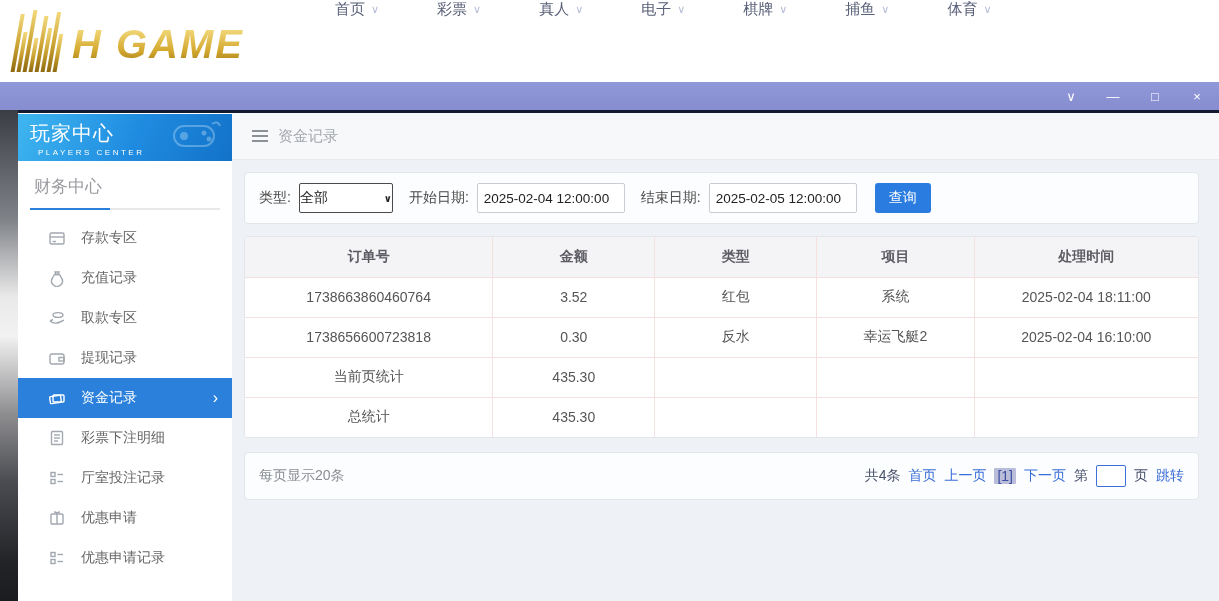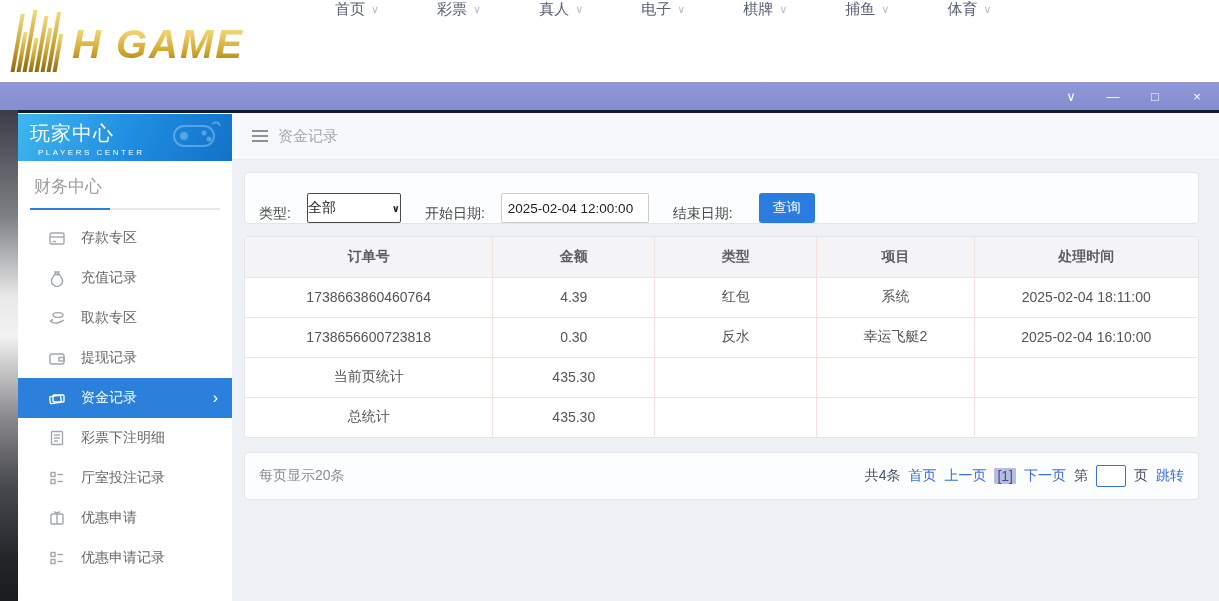--- a/index.html
+++ b/index.html
@@ -50,21 +50,21 @@
   
   .main { flex:1; display:flex; flex-direction:column; min-width:0; }
   .breadcrumb-bar { height:47px; background:#f7f8fa; border-bottom:1px solid #e9ebee; display:flex; align-items:center; padding-left:20px; gap:10px; }
   .hamburger { width:16px; display:flex; flex-direction:column; gap:3px; cursor:pointer; }
   .hamburger i { height:2px; background:#8d9096; }
   .breadcrumb-label { font-size:15px; color:#a3a6ad; }
   .content { padding:12px 20px 0 12px; }
 
   .panel { background:#fcfdfe; border:1px solid #e2e5e9; border-radius:4px; }
 
-  .filter-panel { height:52px; display:flex; align-items:flex-end; padding:0 14px; gap:16px; margin-bottom:12px; }
+  .filter-panel { height:52px; display:flex; align-items:center; padding:0 14px; gap:8px; margin-bottom:12px; }
   .f-label { font-size:14px; color:#4a4a4a; }
   .type-select { width:94px; height:30px; border:1px solid #4a4a4a; border-radius:2px; background:#fff;
     display:flex; align-items:center; justify-content:space-between; padding:0 0; font-size:14px; color:#222; cursor:pointer; }
   .type-select .chev { font-size:10px; color:#222; font-weight:bold; }
   .date-input { width:148px; height:30px; border:1px solid #c9ccd2; border-radius:2px; font-size:13.5px; color:#222; padding:0 6px; background:#fff; }
   .search-btn { margin-left:10px; height:30px; padding:0 14px; background:#2b7ce0; color:#fff; border:none; border-radius:3px; font-size:14px; cursor:pointer; }
 
   .table-panel { overflow:hidden; background:#fff; }
   table { width:100%; border-collapse:collapse; }
   th,td { border:1px solid #f5e0e0; height:40px; text-align:center; font-size:14px; }
@@ -268,20 +268,21 @@
       <div class="content">
         <div class="panel filter-panel">
           <span class="f-label">类型:</span>
           <div class="type-select">
             <span>全部</span>
             <span class="chev">∨</span>
           </div>
           <span class="f-label" style="margin-left:8px;">开始日期:</span>
           <input class="date-input" value="2025-02-04 12:00:00" style="">
           <span class="f-label" style="margin-left:8px;">结束日期:</span>
+          <input class="date-input" value="2025-02-05 12:00:00" style="">
           <button class="search-btn">查询</button>
         </div>
 
         <div class="panel table-panel">
           <table>
             <colgroup>
               <col style="width:26%">
                 <col style="width:17%">
                 <col style="width:17%">
                 <col style="width:16.5%">
@@ -292,21 +293,21 @@
                   <th>订单号</th>
                   <th>金额</th>
                   <th>类型</th>
                   <th>项目</th>
                   <th>处理时间</th>
                 </tr>
               </thead>
             <tbody>
                 <tr>
                   <td>1738663860460764</td>
-                  <td>4.39</td>
+                  <td>3.52</td>
                   <td>红包</td>
                   <td>系统</td>
                   <td>2025-02-04 18:11:00</td>
                 </tr>
                 <tr>
                   <td>1738656600723818</td>
                   <td>0.30</td>
                   <td>反水</td>
                   <td>幸运飞艇2</td>
                   <td>2025-02-04 16:10:00</td>

